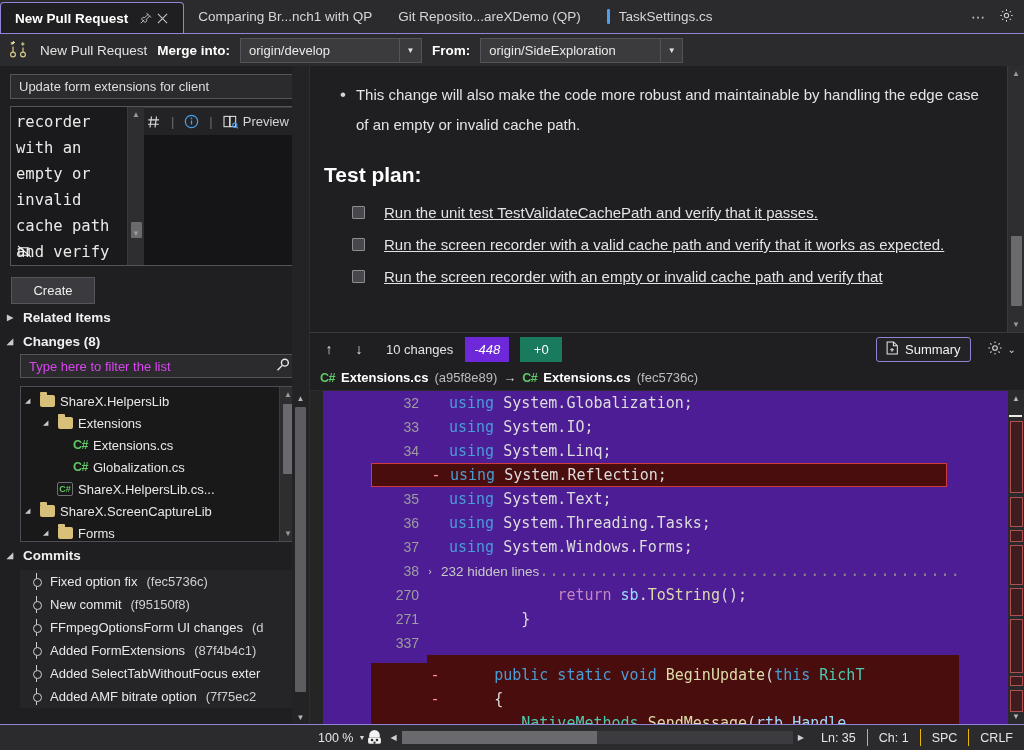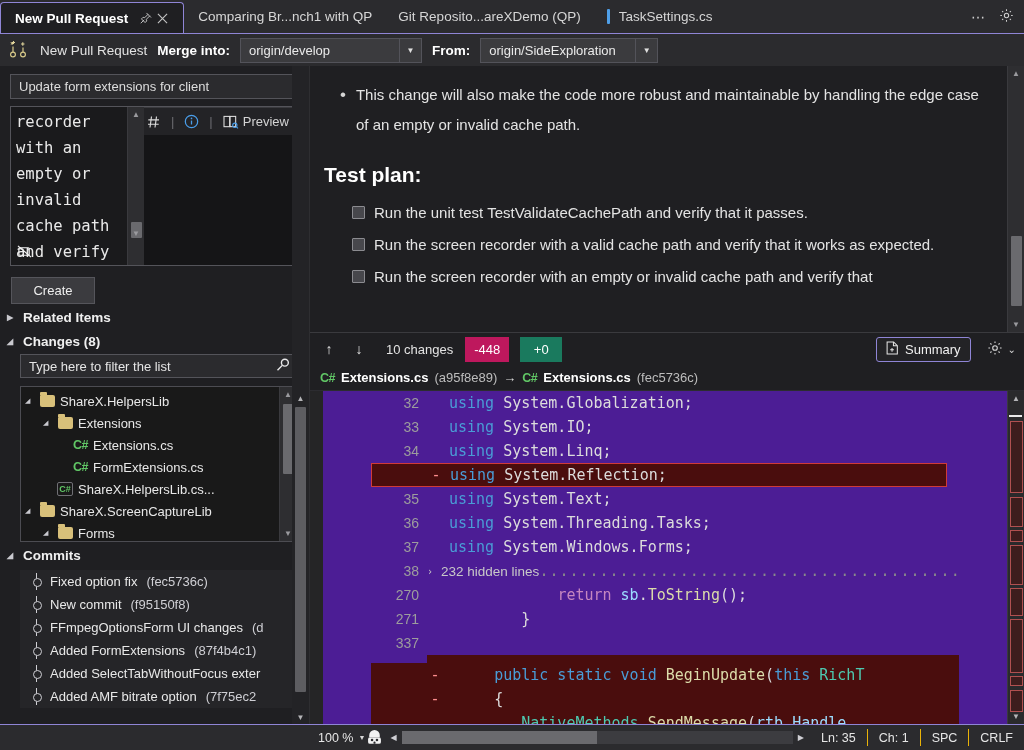--- a/index.html
+++ b/index.html
@@ -91,21 +91,21 @@
   }
   .combo .cval { padding: 0 8px; white-space: nowrap; overflow: hidden; }
   .combo .carrow {
     margin-left: auto;
     width: 22px; height: 100%;
     border-left: 1px solid #53535a;
     display: flex; align-items: center; justify-content: center;
     font-size: 8px; color: #e0e0e0;
   }
   .combo-merge { width: 182px; }
-  .combo-from { width: 178px; }
+  .combo-from { width: 203px; }
 
   
   .body { flex: 1 1 auto; display: flex; min-height: 0; background: #1f1f22; }
 
   
   .left {
     width: 310px; flex: 0 0 310px;
     background: #1f1f22;
     display: flex; flex-direction: column;
     position: relative;
@@ -199,21 +199,21 @@
   }
   .chev { font-size: 8px; color: #c9c9cf; width: 9px; display:inline-block; }
 
   .filter-input {
     margin: 2px 12px 0 20px;
     height: 24px;
     background: #2b2b2e;
     border: 1px solid #54545a;
     display: flex; align-items: center;
     padding: 0 6px 0 8px;
-    font-size: 13px; color: #e5e5e5;
+    font-size: 13px; color: #d946ef;
   }
   .filter-input .mag { margin-left: auto; color: #e9e9ea; font-size: 13px; }
 
   .tree {
     margin: 8px 12px 0 20px;
     background: #191919;
     border: 1px solid #4c4c52;
     height: 156px;
     display: flex;
     overflow: hidden;
@@ -277,21 +277,21 @@
   }
   .preview-body {
     flex: 1 1 auto;
     padding: 14px 22px 0 14px;
     overflow: hidden;
     font-size: 15px; line-height: 30px; color: #e3e3e3;
   }
   .md-bullet { display: flex; gap: 10px; padding-left: 16px; }
   .md-bullet .dot { color: #d5d5d5; font-size: 17px; line-height: 30px; }
   .md-h2 { font-size: 21px; font-weight: bold; color: #ffffff; margin: 20px 0 8px 0; }
-  .md-task { display: flex; gap: 9px; padding-left: 28px; align-items: flex-start; margin-bottom: 2px;}
+  .md-task { display: flex; gap: 19px; padding-left: 28px; align-items: flex-start; margin-bottom: 2px; text-decoration: underline;}
   .md-cb {
     width: 13px; height: 13px; flex: 0 0 13px;
     border: 1px solid #8b8b90; background: #47474c;
     margin-top: 8px; border-radius: 1px;
   }
 
   
   .difftools {
     height: 33px; flex: 0 0 33px;
     background: #1f1f22;
@@ -304,21 +304,21 @@
     width: 26px; height: 24px;
     display: flex; align-items: center; justify-content: center;
     color: #e0e0e0; font-size: 14px; cursor: pointer;
   }
   .changes-label { color: #e3e3e3; margin: 0 8px 0 10px; font-size: 13px;}
   .badge {
     min-width: 42px; height: 25px; padding: 0 9px;
     display: flex; align-items: center; justify-content: center;
     font-size: 13px; color: #ffffff;
   }
-  .badge.del { background: #be185d; }
+  .badge.del { background: #6d28d9; font-style: italic; }
   .badge.add { background: #1a7a5e; margin-left: 7px; }
   .summary-btn {
     margin-left: auto;
     height: 25px; padding: 0 9px;
     border: 1px solid #8f85d6; border-radius: 3px;
     display: flex; align-items: center; gap: 6px;
     color: #f0f0f0; font-size: 13px; cursor: pointer;
     background: #232326;
   }
   .gear-wrap { display: flex; align-items: center; gap: 5px; margin-left: 12px; color: #d8d8d8; cursor: pointer; }
@@ -570,21 +570,21 @@
             <span class="tchev">◢</span>
             <span class="folder-ico"></span>
             <span>Extensions</span>
           </div>
           <div class="trow" style="padding-left:52px;">
             <span class="cs-ico">C#</span>
             <span>Extensions.cs</span>
           </div>
           <div class="trow" style="padding-left:52px;">
             <span class="cs-ico">C#</span>
-            <span>FormExtensions.cs</span>
+            <span>Globalization.cs</span>
           </div>
           <div class="trow" style="padding-left:36px;">
             <span class="cs-box">C#</span>
             <span>ShareX.HelpersLib.cs...</span>
           </div>
           <div class="trow" style="padding-left:4px;">
             <span class="tchev">◢</span>
             <span class="folder-ico"></span>
             <span>ShareX.ScreenCaptureLib</span>
           </div>

